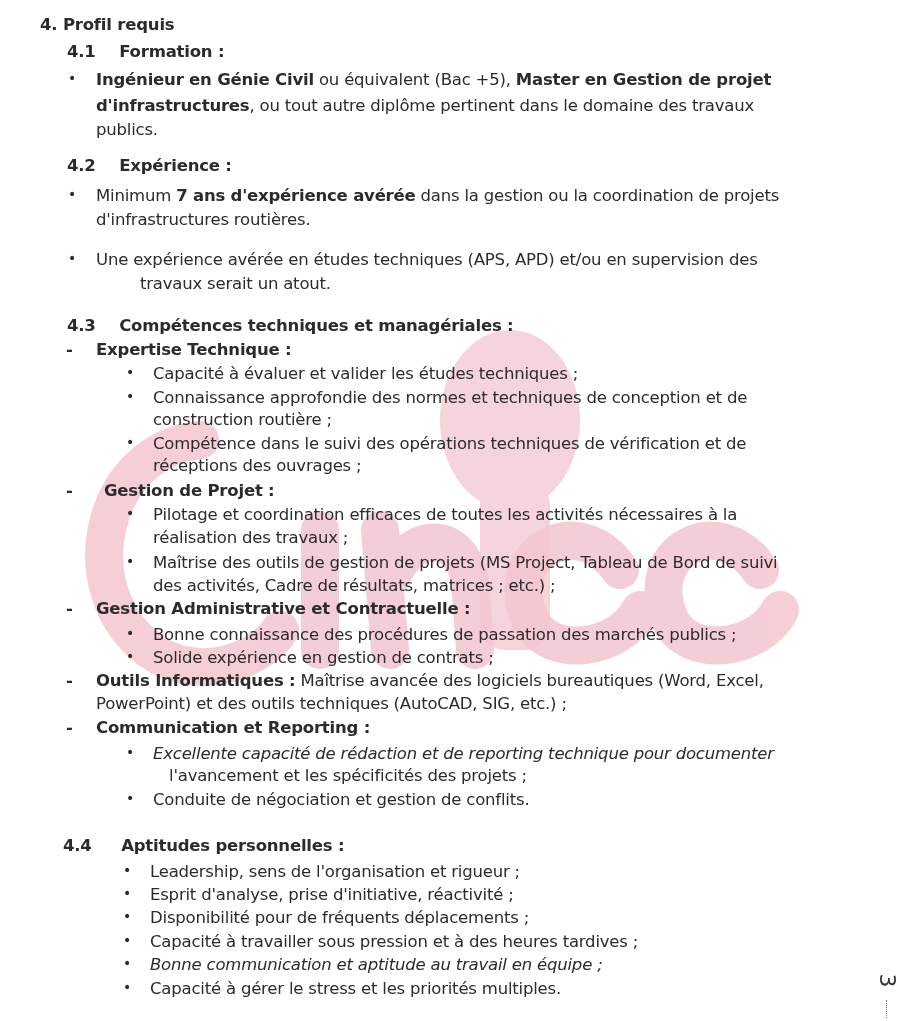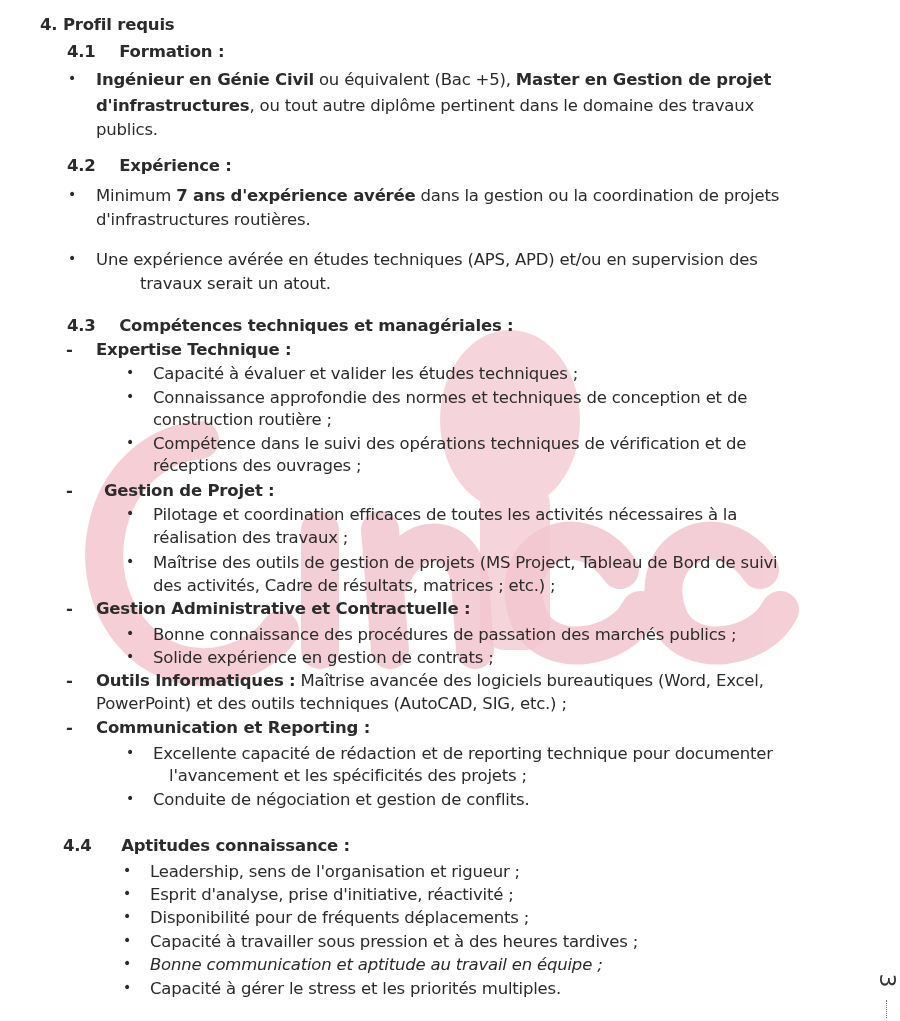--- a/index.html
+++ b/index.html
@@ -100,28 +100,28 @@
 
   <span class="dash line" style="left:66px; top:671px;">-</span>
   <div class="line" style="left:96px; top:671px;">
     <span class="b">Outils Informatiques :</span><span> Maîtrise avancée des logiciels bureautiques (Word, Excel,</span>
   </div>
   <div class="line" style="left:96px; top:694px;">PowerPoint) et des outils techniques (AutoCAD, SIG, etc.) ;</div>
 
   <span class="dash line" style="left:66px; top:718px;">-</span>
   <div class="line b" style="left:96px; top:718px;">Communication et Reporting :</div>
   <span class="bullet" style="left:126px; top:744px;">•</span>
-  <div class="line" style="left:153px; top:744px;">Excellente capacité de rédaction et de reporting technique pour documenter</div>
+  <div class="line" style="left:153px; top:744px;font-style:italic;">Excellente capacité de rédaction et de reporting technique pour documenter</div>
   <div class="line" style="left:169px; top:766px;">l'avancement et les spécificités des projets ;</div>
   <span class="bullet" style="left:126px; top:790px;">•</span>
   <div class="line" style="left:153px; top:790px;">Conduite de négociation et gestion de conflits.</div>
 
   <div class="line b" style="left:63px; top:836px;">
     <span>4.4</span>
-    <span style="margin-left:24px;">Aptitudes connaissance :</span>
+    <span style="margin-left:24px;">Aptitudes personnelles :</span>
   </div>
   <span class="bullet" style="left:123px; top:862px;">•</span>
   <div class="line" style="left:150px; top:862px;">Leadership, sens de l'organisation et rigueur ;</div>
   <span class="bullet" style="left:123px; top:885px;">•</span>
   <div class="line" style="left:150px; top:885px;">Esprit d'analyse, prise d'initiative, réactivité ;</div>
   <span class="bullet" style="left:123px; top:908px;">•</span>
   <div class="line" style="left:150px; top:908px;">Disponibilité pour de fréquents déplacements ;</div>
   <span class="bullet" style="left:123px; top:932px;">•</span>
   <div class="line" style="left:150px; top:932px;">Capacité à travailler sous pression et à des heures tardives ;</div>
   <span class="bullet" style="left:123px; top:955px;">•</span>

